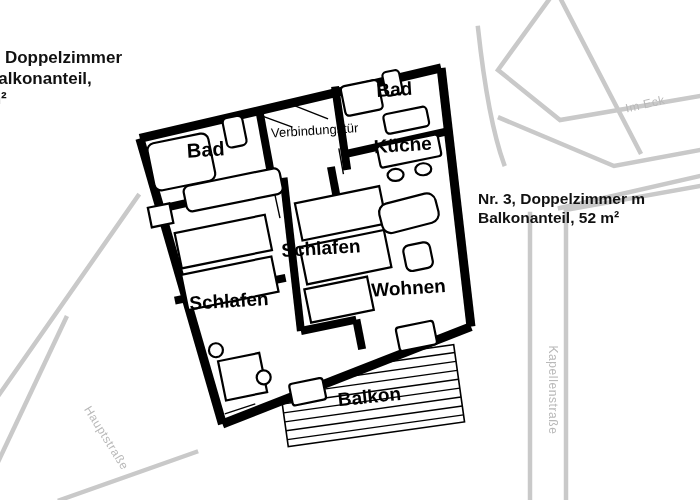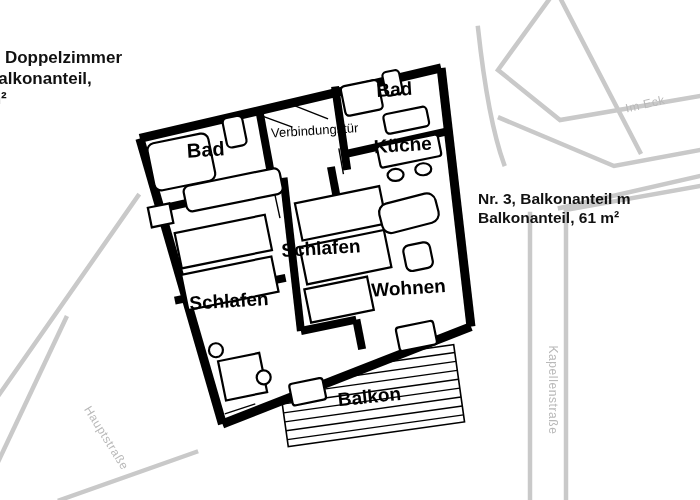--- a/index.html
+++ b/index.html
@@ -162,17 +162,17 @@
     <text class="room-text" font-size="19" text-anchor="middle" transform="translate(370,403) rotate(-6)">Balkon</text>
   </svg>
 
   <div class="lbl" id="apt2-label">
     <div>2, Doppelzimmer</div>
     <div>Balkonanteil,</div>
     <div>m²</div>
   </div>
 
   <div class="lbl" id="apt3-label">
-    <div>Nr. 3, Balkonanteil m</div>
-    <div>Balkonanteil, 61 m²</div>
+    <div>Nr. 3, Doppelzimmer m</div>
+    <div>Balkonanteil, 52 m²</div>
   </div>
 
 </div>
 
 </body></html>

